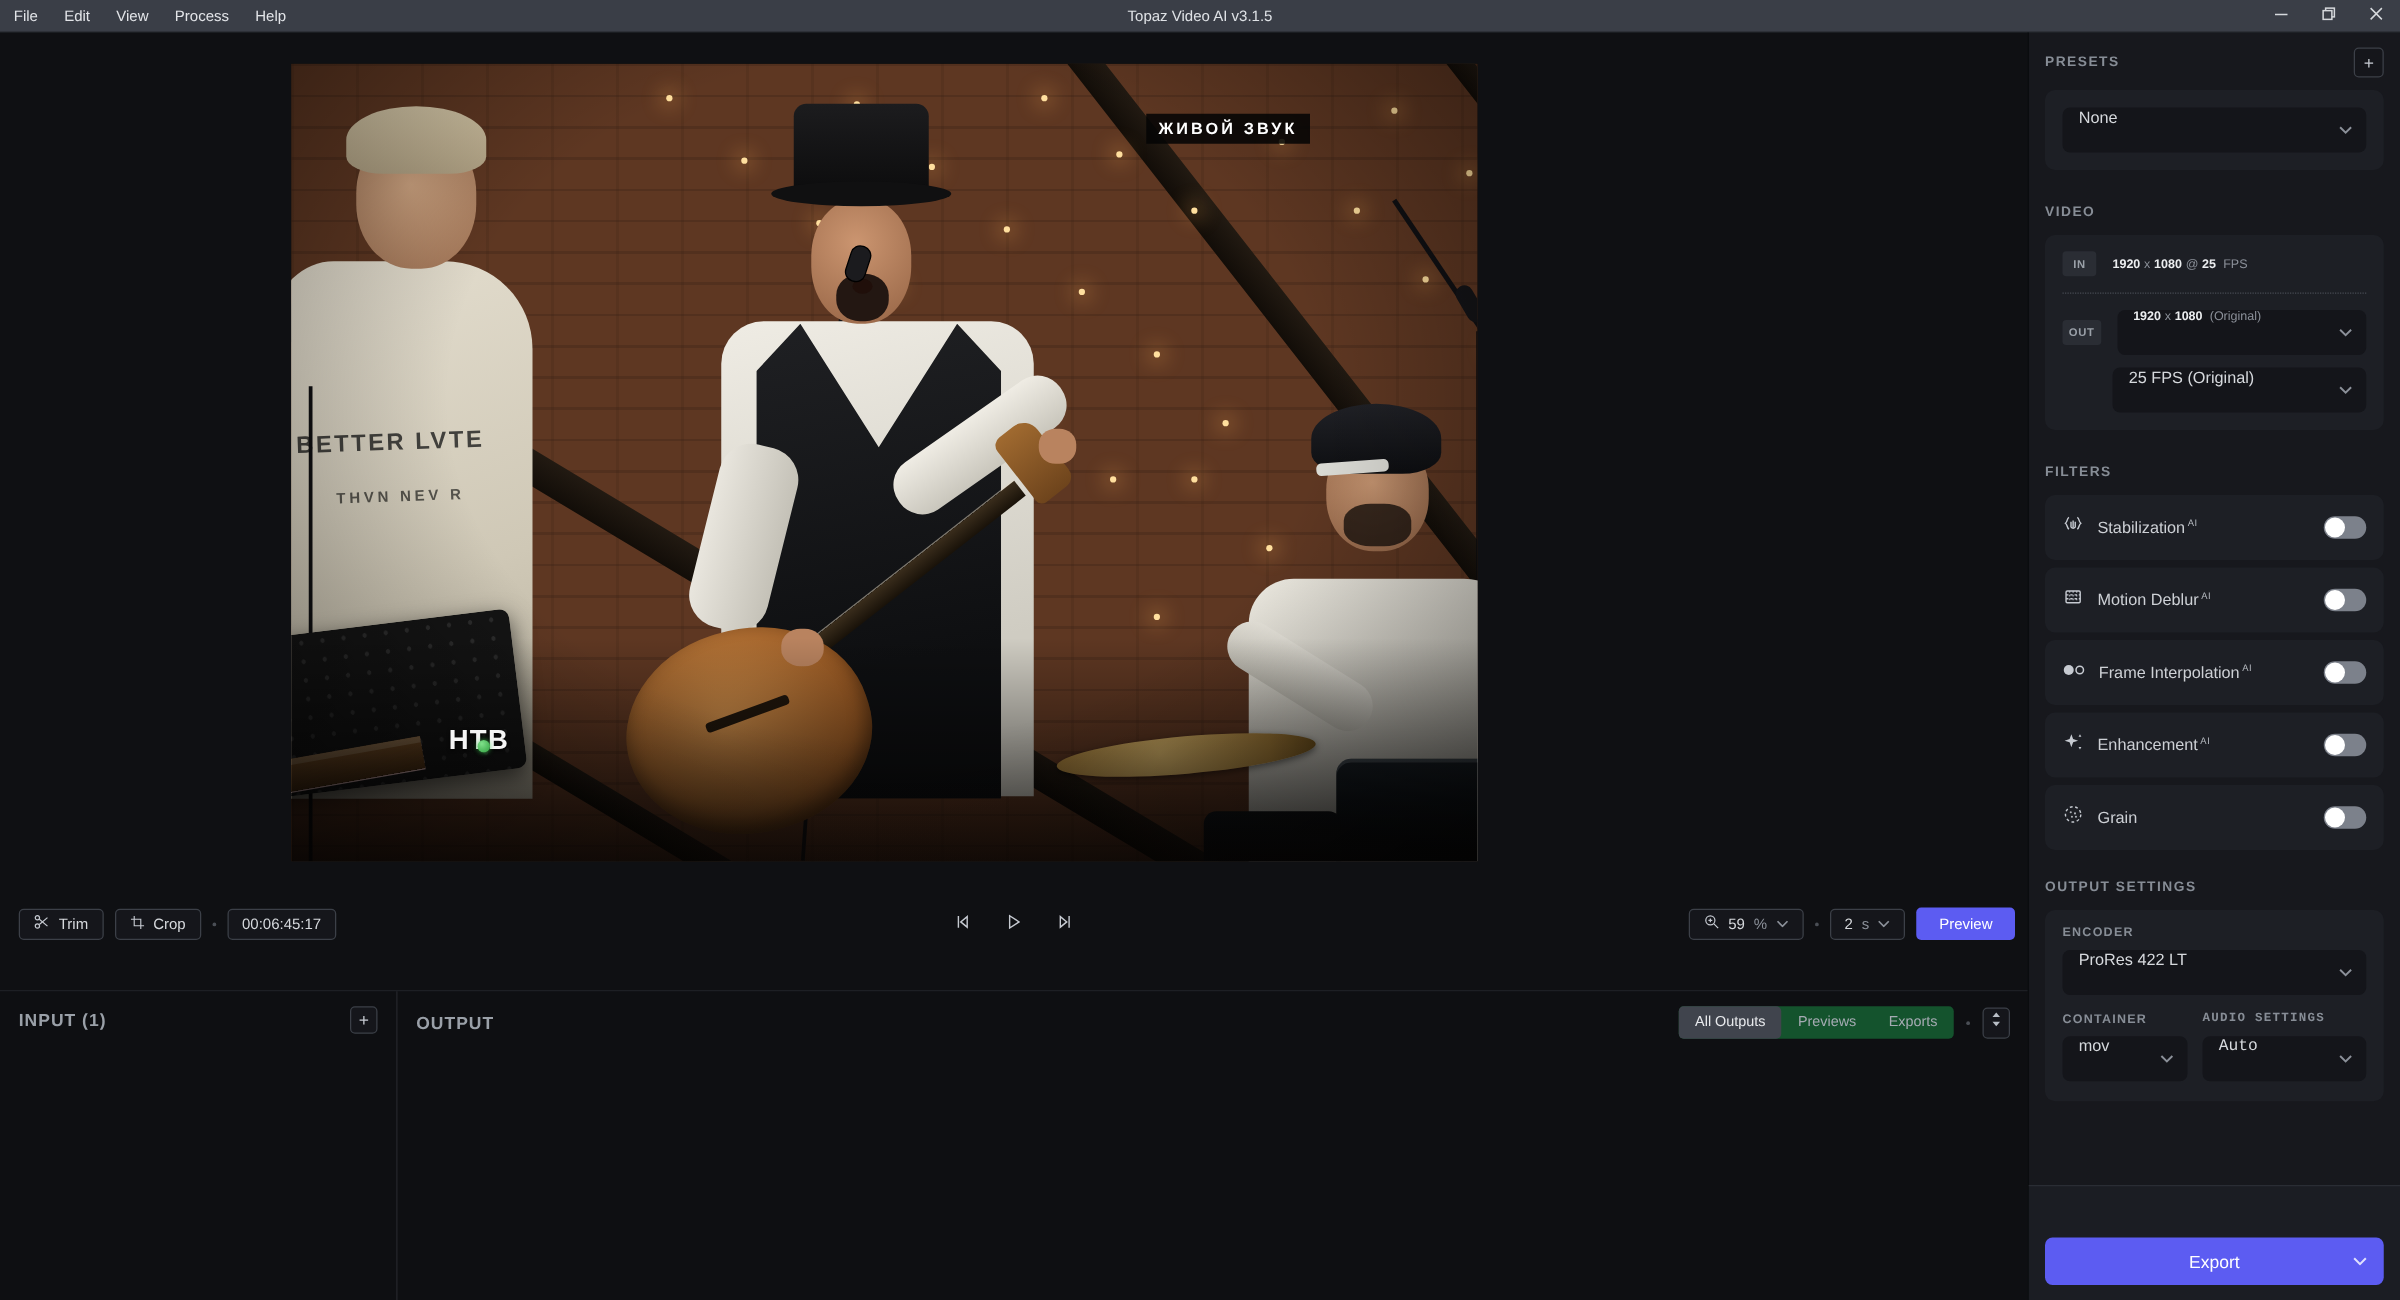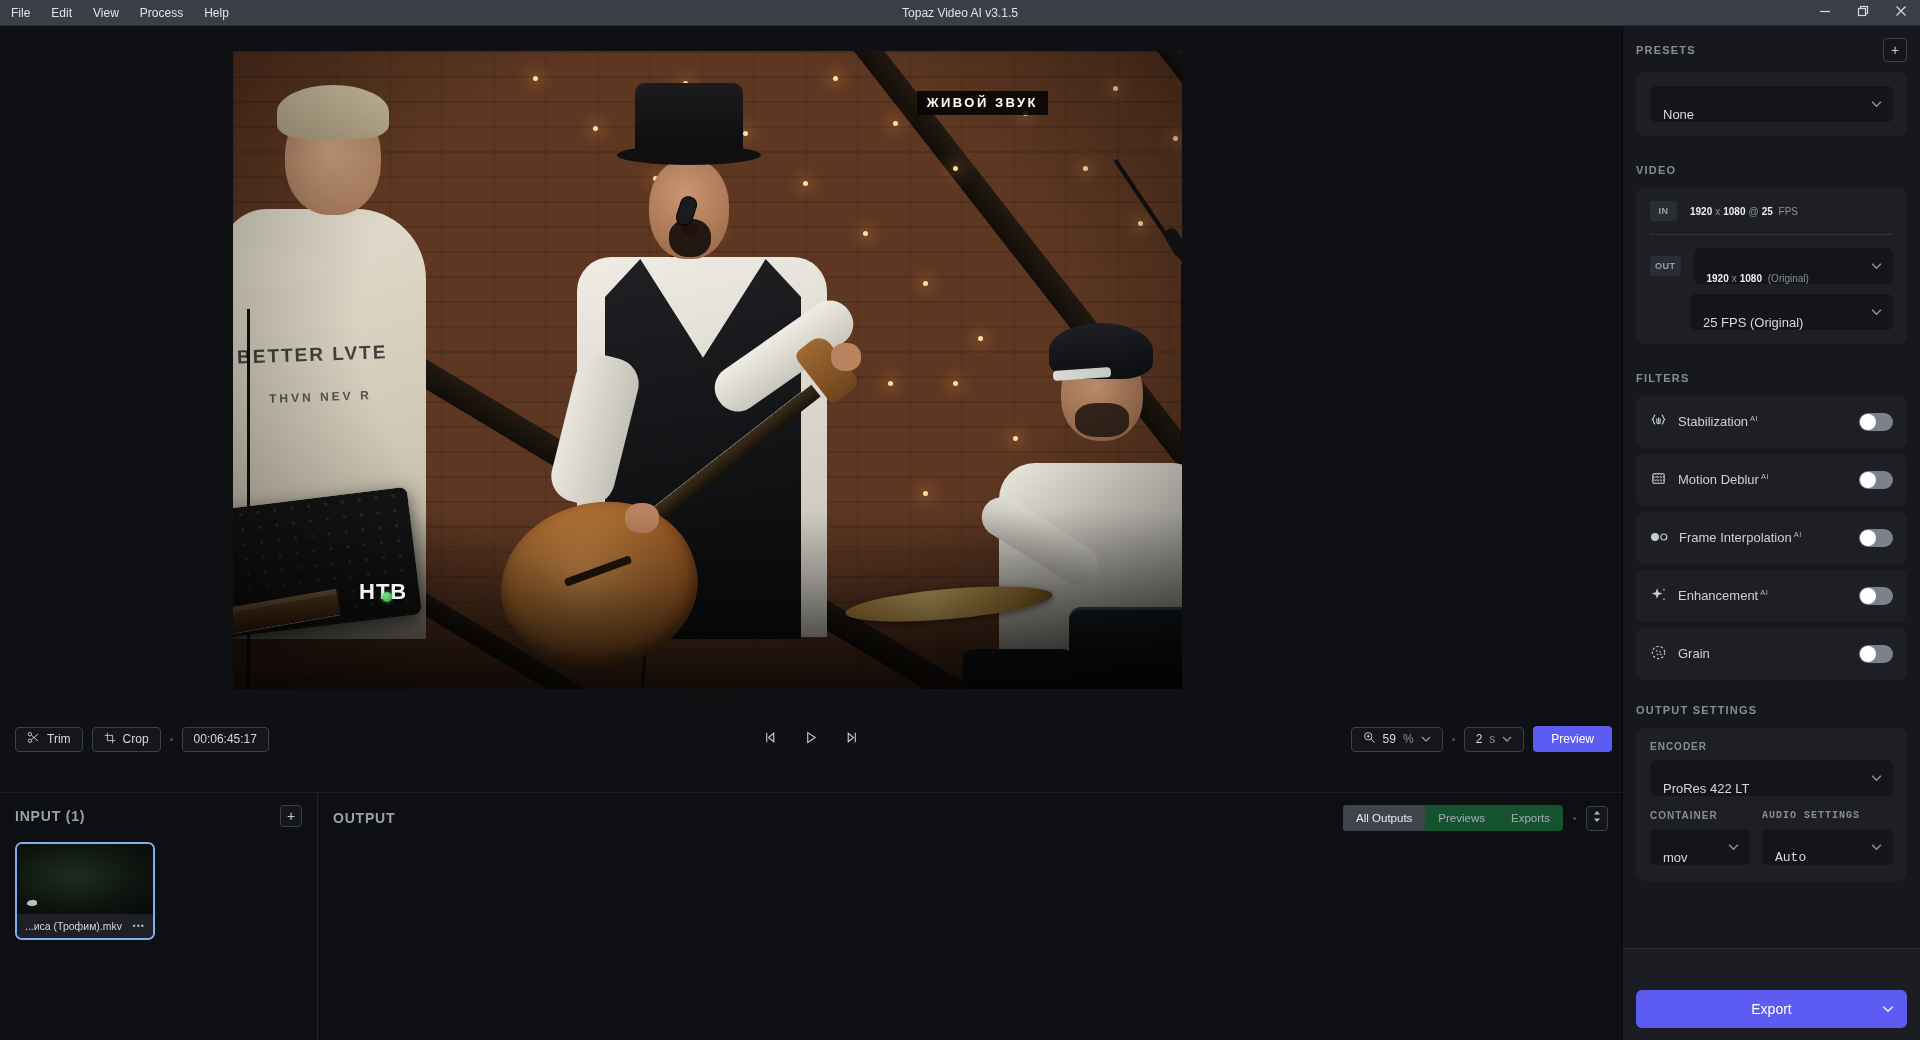--- a/index.html
+++ b/index.html
@@ -146,21 +146,21 @@
   .sort-btn { width:22px; height:25px; border:1px solid #3c4048; border-radius:4px; background:#15161b;
               display:flex; align-items:center; justify-content:center; }
 
   
   .sidebar { width:298px; height:100%; background:#17181d; border-left:1px solid #07080a; display:flex; flex-direction:column; }
   .sec-title { color:#878d96; font-size:11px; font-weight:bold; letter-spacing:1.2px; }
   .side-row { display:flex; align-items:center; justify-content:space-between; margin:12px 13px 0; }
   .sq-btn.lg { width:24px; height:24px; }
   .card { background:#1d1f25; border-radius:8px; margin:10px 13px 0; }
   .presets-card { padding:14px; }
-  .field { position:relative; height:36px; background:#14151a; border-radius:6px; display:flex; align-items:flex-end;
+  .field { position:relative; height:36px; background:#14151a; border-radius:6px; display:flex; align-items:flex-start;
            padding:0 30px 0 13px; color:#d6d9dd; font-size:13px; }
   .field .chev { position:absolute; right:11px; top:50%; transform:translateY(-50%); }
   .lbl { margin:24px 13px 0; }
   .video-card { padding:13px 14px 14px; }
   .io-row { display:flex; align-items:center; gap:13px; }
   .io-badge { min-width:27px; height:20px; background:#2a2d34; border-radius:3px; color:#9aa0a8; font-size:9px; font-weight:bold;
               display:flex; align-items:center; justify-content:center; padding:0 5px; letter-spacing:.5px; }
   .io-text { font-size:10px; color:#e8eaed; }
   .io-text .b { font-weight:bold; color:#eceef0; }
   .io-text .g { color:#8b9099; margin:0 3px; }
@@ -352,29 +352,20 @@
           <div class="primary">Preview</div>
         </div>
       </div>
 
       <div class="browser">
         <div class="input-col">
           <div class="panel-head">
             <span class="panel-title">INPUT (1)</span>
             <div class="sq-btn">+</div>
           </div>
-          <div class="thumb">
-            <div class="thumb-img">
-              <div class="thumb-mark"></div>
-            </div>
-            <div class="thumb-name">
-              <span class="nm">...иса (Трофим).mkv</span>
-              <span class="more">•••</span>
-            </div>
-          </div>
         </div>
         <div class="output-col">
           <div class="out-head">
             <span class="panel-title">OUTPUT</span>
             <div class="tabs">
               <div class="tab active">All Outputs</div>
               <div class="tab">Previews</div>
               <div class="tab">Exports</div>
             </div>
             <div class="dotsep"></div>

